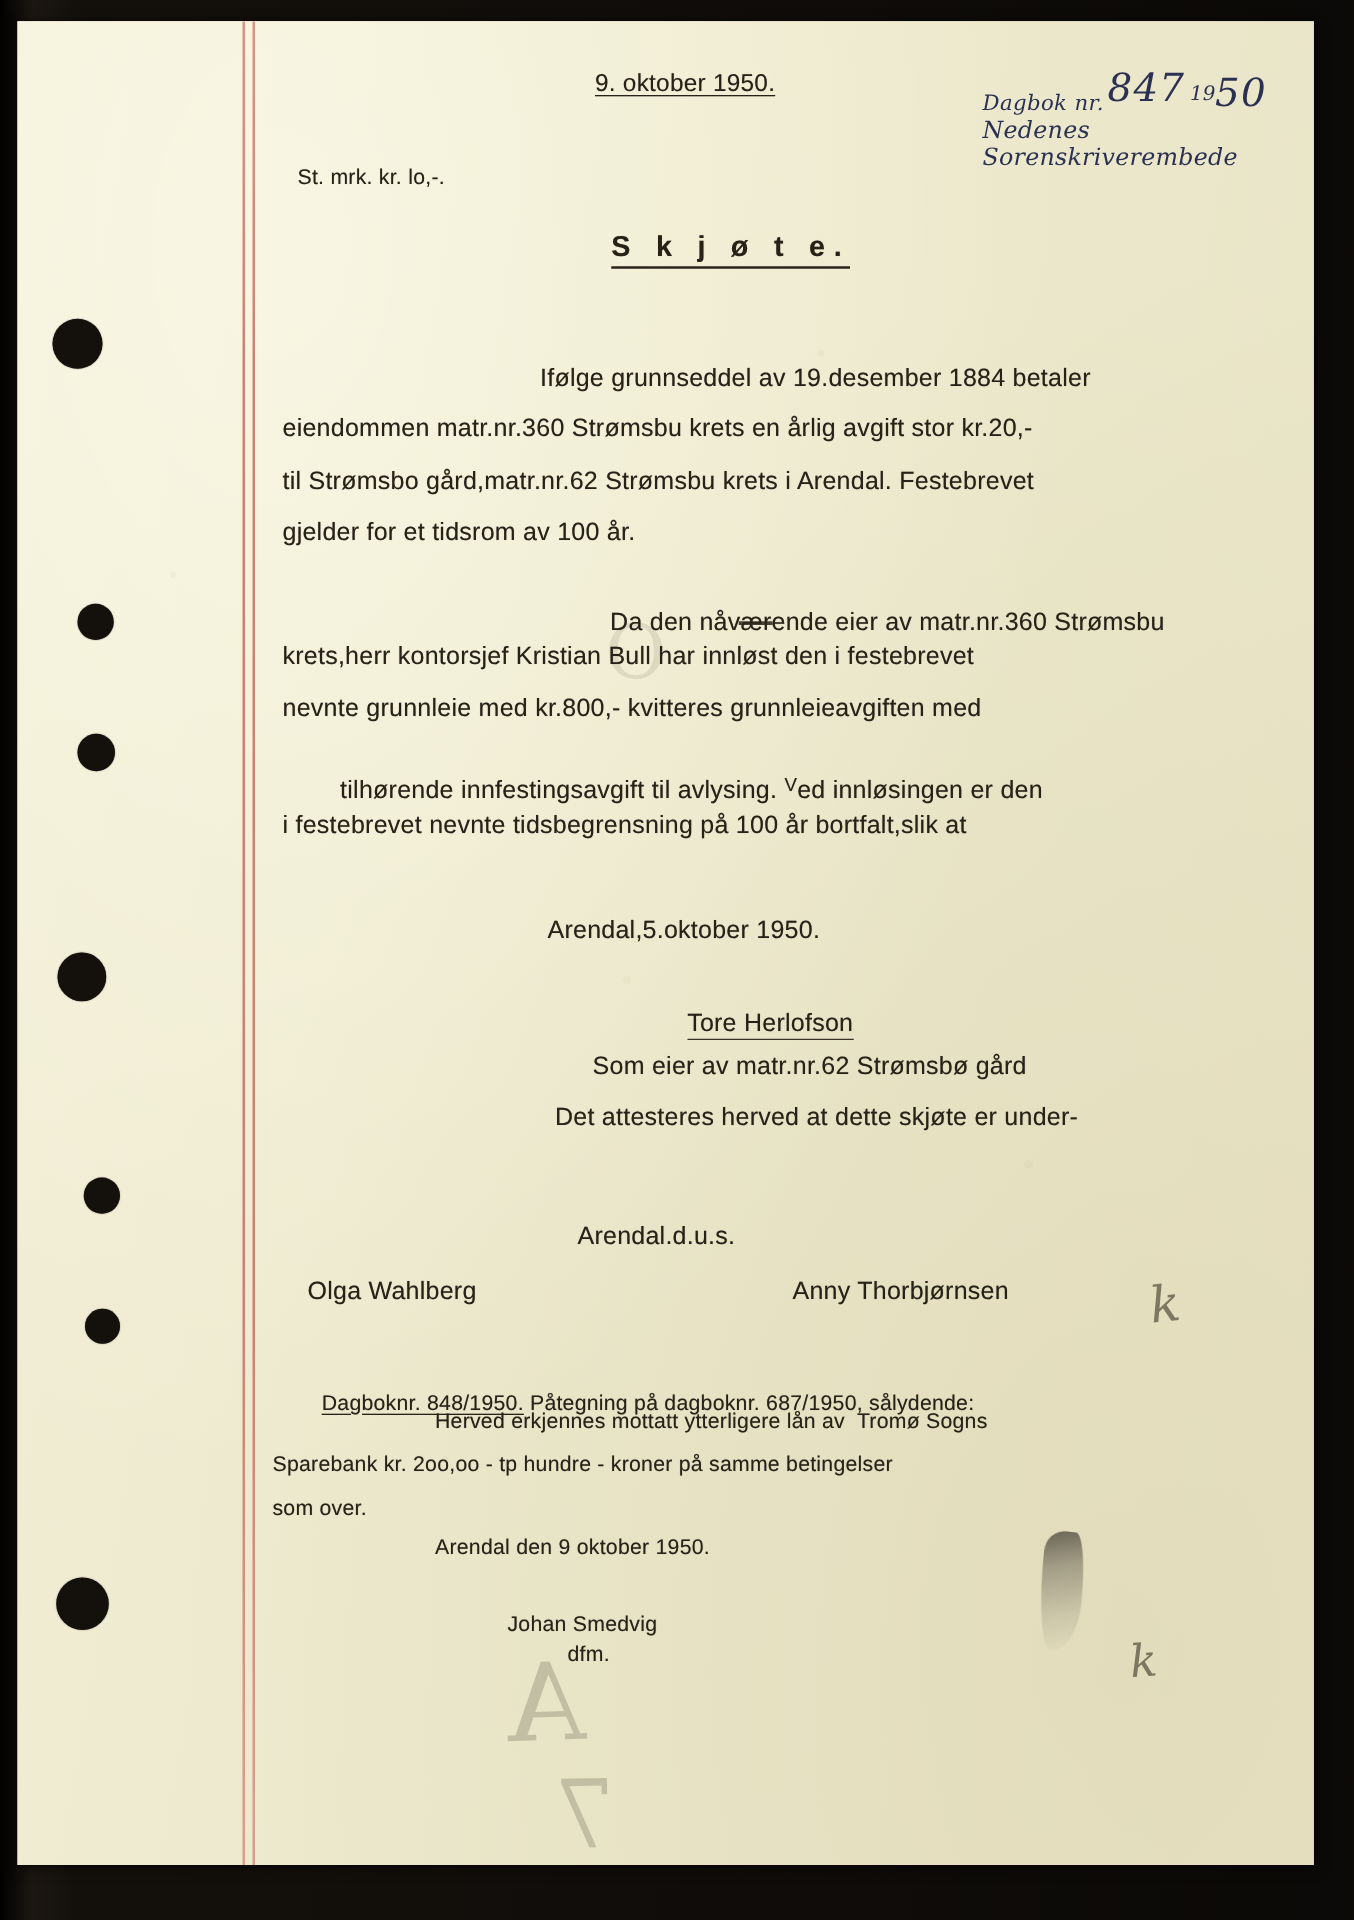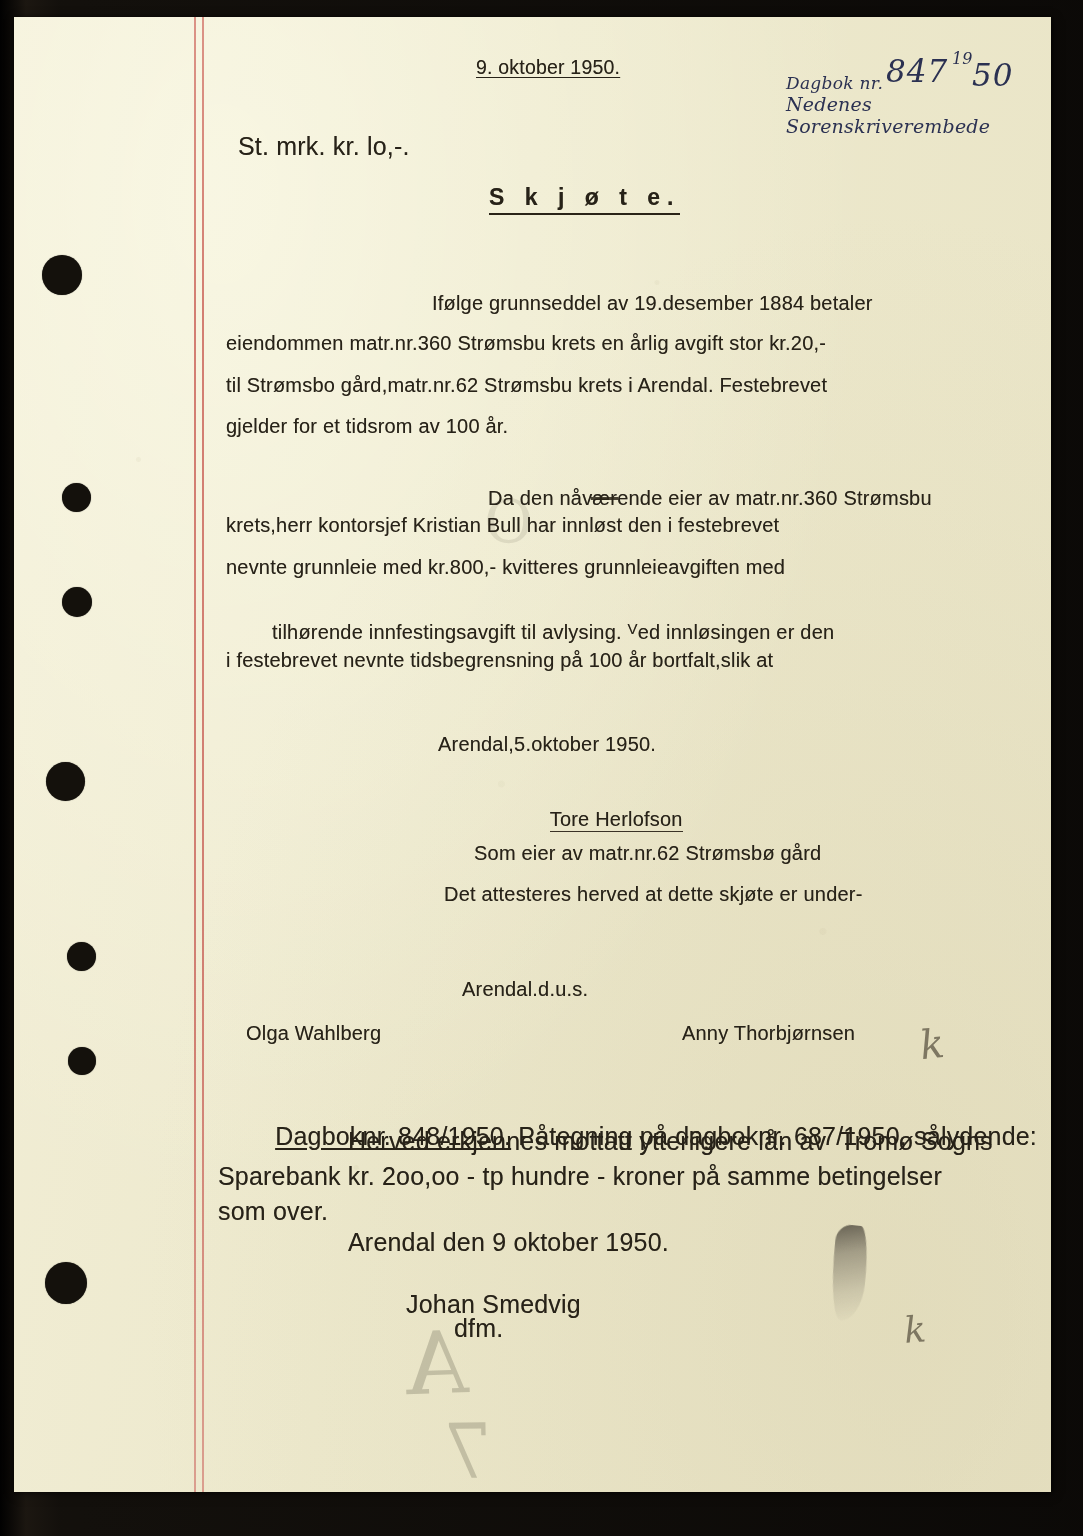--- a/index.html
+++ b/index.html
@@ -92,21 +92,21 @@
   }
   .tx {
     position: absolute;
     white-space: pre;
     font-family: Liberation Sans, sans-serif;
     font-size: 19.5px;
     letter-spacing: .2px;
     color: #272218;
     text-shadow: 0 0 .6px rgba(40,34,24,.40);
   }
-  .tx.small { font-size: 25px; }
+  .tx.small { font-size: 17px; }
   .tx.body  { font-size: 20px; }
   .u { text-decoration: underline; text-underline-offset: 3px; }
 
   
   .title {
     font-size: 23px;
     font-weight: 700;
     letter-spacing: 7px;
     border-bottom: 2px solid #2a2418;
     padding-bottom: 2px;
@@ -223,21 +223,21 @@
     <div class="doc">
 
       <div class="tx u" style="left:462px; top:39px;">9. oktober 1950.</div>
 
       <div class="tx small" style="left:224px; top:115px;">St. mrk. kr. lo,-.</div>
 
       <div class="tx title" style="left:475px; top:167px;">S k j ø t e.</div>
 
       <div class="hand hand-label" style="left:772px; top:56px;">Dagbok nr.</div>
       <div class="hand hand-num" style="left:872px; top:36px;">847</div>
-      <div class="hand hand-yr" style="left:938px; top:32px;">19</div>
+      <div class="hand hand-yr" style="left:938px; top:48px;">19</div>
       <div class="hand hand-num" style="left:958px; top:40px;">50</div>
       <div class="hand hand-office" style="left:772px; top:76px;">Nedenes Sorenskriverembede</div>
 
       <div class="tx body" style="left:418px; top:275px;">Ifølge grunnseddel av 19.desember 1884 betaler</div>
       <div class="tx body" style="left:212px; top:315px;">eiendommen matr.nr.360 Strømsbu krets en årlig avgift stor kr.20,-</div>
       <div class="tx body" style="left:212px; top:357px;">til Strømsbo gård,matr.nr.62 Strømsbu krets i Arendal. Festebrevet</div>
       <div class="tx body" style="left:212px; top:398px;">gjelder for et tidsrom av 100 år.</div>
 
       <div class="tx body" style="left:428px; top:447px;">
         <span>Da den nåv</span><span class="strike-over">ær</span><span>ende eier av matr.nr.360 Strømsbu</span>
@@ -257,21 +257,21 @@
         <span class="tail-u">Tore Herlofson</span>
       </div>
       <div class="tx body" style="left:414px; top:802px;">
         <span>Som eier av matr.nr.62 Strømsbø gård</span>
       </div>
 
       <div class="tx body" style="left:430px; top:866px;">Det attesteres herved at dette skjøte er under-</div>
       <div class="tx body" style="left:448px; top:961px;">Arendal.d.u.s.</div>
 
       <div class="tx body" style="left:232px; top:1005px;">Olga Wahlberg</div>
-      <div class="tx body" style="left:668px; top:1005px;">Anny Thorbjørnsen</div>
+      <div class="tx body" style="left:620px; top:1005px;">Anny Thorbjørnsen</div>
 
       <div class="tx small" style="left:204px; top:1076px;">
         <span class="u">Dagboknr. 848/1950.</span><span> Påtegning på dagboknr. 687/1950, sålydende:</span>
       </div>
       <div class="tx small" style="left:334px; top:1110px;">Herved erkjennes mottatt ytterligere lån av  Tromø Sogns</div>
       <div class="tx small" style="left:204px; top:1145px;">Sparebank kr. 2oo,oo - tp hundre - kroner på samme betingelser</div>
       <div class="tx small" style="left:204px; top:1180px;">som over.</div>
       <div class="tx small" style="left:334px; top:1211px;">Arendal den 9 oktober 1950.</div>
       <div class="tx small" style="left:392px; top:1273px;">Johan Smedvig</div>
       <div class="tx small" style="left:440px; top:1297px;">dfm.</div>

